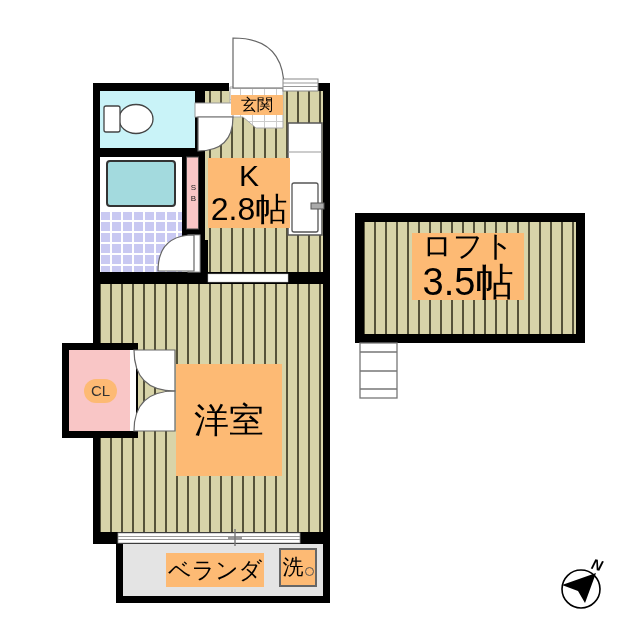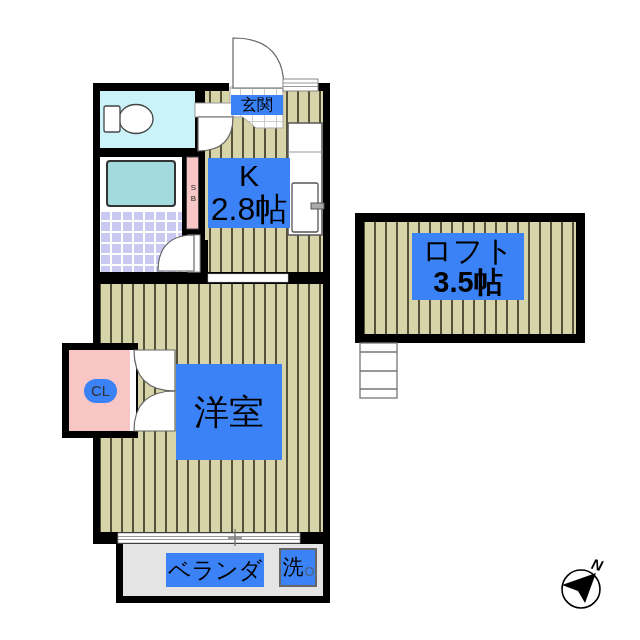--- a/index.html
+++ b/index.html
@@ -1,29 +1,29 @@
 <!DOCTYPE html>
 <html><head>
 <meta charset="utf-8">
 <style>
   html,body{margin:0;padding:0;background:#fff;}
   #plan{position:relative;width:640px;height:640px;background:#fff;overflow:hidden;
         font-family:"Liberation Sans","DejaVu Sans",sans-serif;color:#000;}
   #plan svg{position:absolute;left:0;top:0;}
   .lbl{position:absolute;display:flex;flex-direction:column;align-items:center;
-       justify-content:center;text-align:center;line-height:1.08;background:#3b82f6;}
+       justify-content:center;text-align:center;line-height:1.08;background:#fdba74;}
   .lbl.nobg{background:transparent;}
   .genkan{left:231px;top:95px;width:52px;height:20px;font-size:16px;}
   .kbox{left:208px;top:158px;width:82px;height:70px;}
   .kbox .big{font-size:30px;}
   .kbox .sz{font-size:32px;}
   .loftbox{left:412px;top:233px;width:112px;height:67px;}
   .loftbox .big{font-size:30px;}
-  .loftbox .sz{font-size:29px;font-weight:bold;}
-  .roombox{left:176px;top:364px;width:106px;height:96px;}
+  .loftbox .sz{font-size:38px;}
+  .roombox{left:176px;top:364px;width:106px;height:112px;}
   .roombox .big{font-size:35px;}
   .roombox .sz{font-size:31px;}
   .clbox{left:84px;top:379px;width:33px;height:24px;font-size:15px;color:#333;border-radius:12px;}
   .verandabox{left:158px;top:553px;width:98px;height:34px;font-size:23px;margin-left:8px;}
   .washerbox{left:279px;top:548px;width:38px;height:39px;border:2px solid #666;
              flex-direction:row;font-size:21px;box-sizing:border-box;}
   .washer-circle{display:inline-block;width:7px;height:7px;border:1.5px solid #555;
                  border-radius:50%;margin-left:1px;margin-top:8px;}
   .sbbox{left:186px;top:163px;width:13px;height:62px;font-size:8px;color:#222;
          writing-mode:vertical-lr;text-orientation:upright;letter-spacing:2px;

